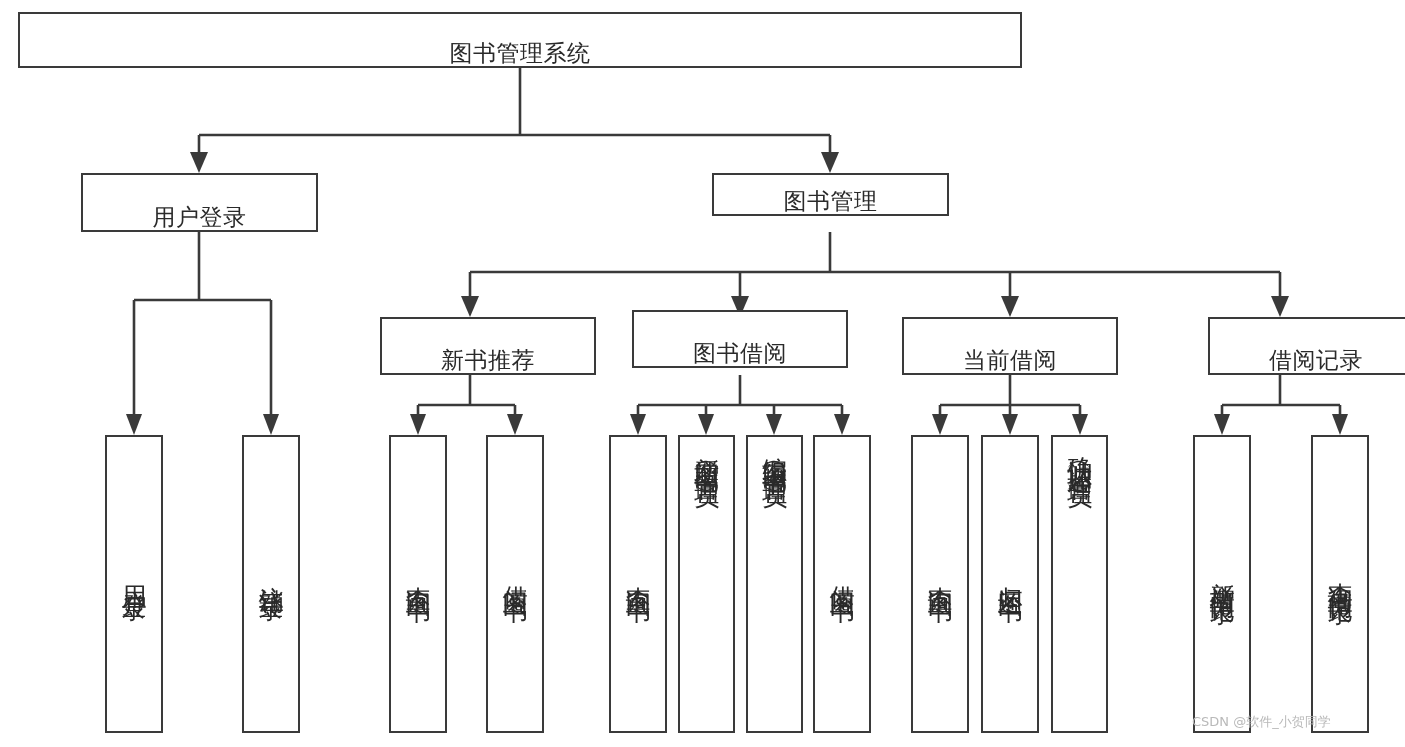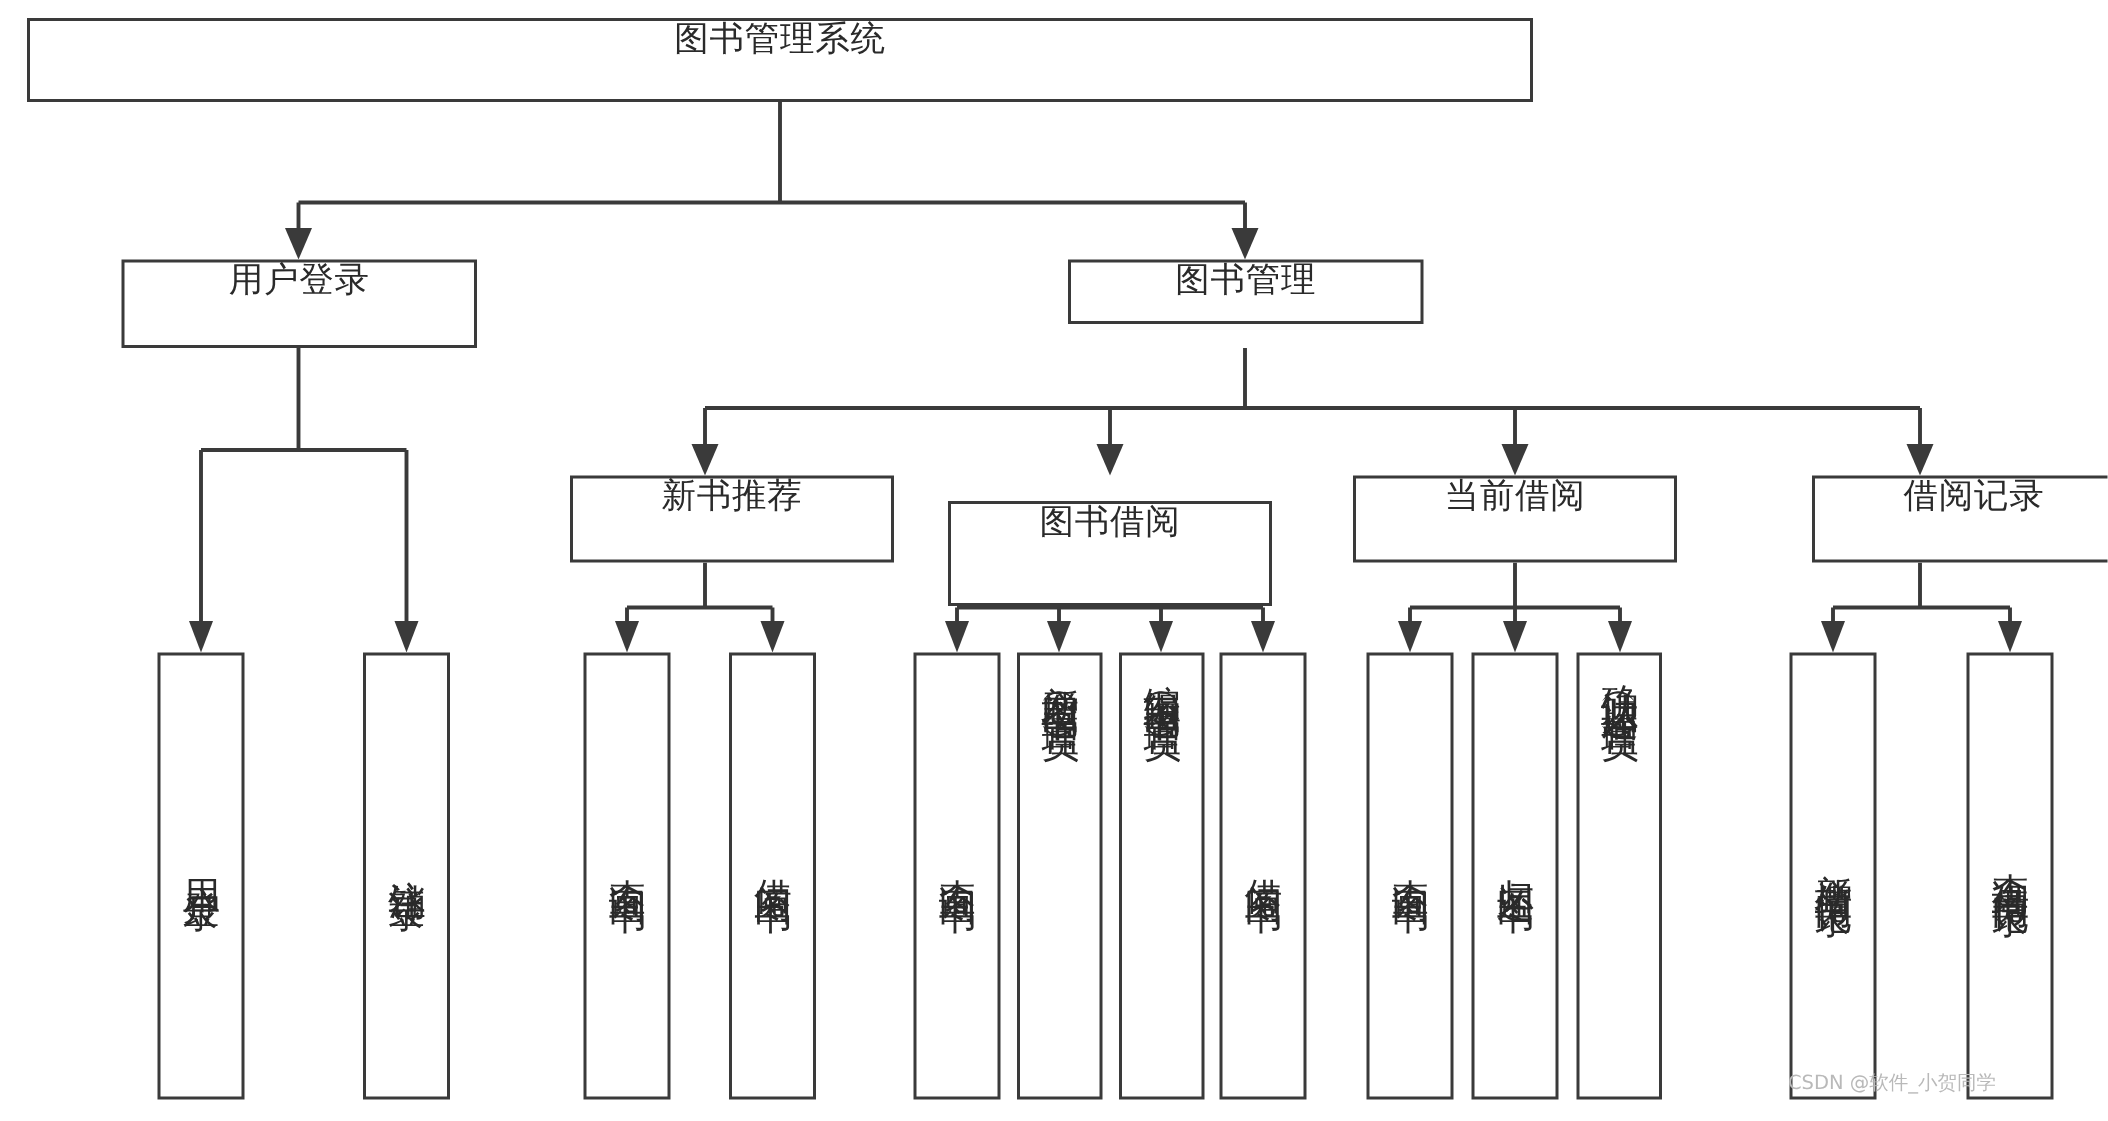--- a/index.html
+++ b/index.html
@@ -13,21 +13,21 @@
   }
   #diagram{
     position:absolute;left:0;top:0;width:1405px;height:747px;
   }
   .node{
     position:absolute;
     box-sizing:border-box;
     background:#ffffff;
     border:2.5px solid #3a3a3a;
     display:flex;
-    align-items:flex-start;
+    align-items:flex-end;
     justify-content:center;
     color:#2a2a2a;
     z-index:3;
   }
   .node .label{
     display:block;
     text-align:center;
     letter-spacing:0.5px;
     white-space:nowrap;
   }
@@ -147,21 +147,21 @@
   <div class="node h" style="left:81px;top:173px;width:237px;height:59px;">
     <span class="label">用户登录</span>
   </div>
   <div class="node h" style="left:712px;top:173px;width:237px;height:43px;">
     <span class="label">图书管理</span>
   </div>
 
   <div class="node h" style="left:380px;top:317px;width:216px;height:58px;">
     <span class="label">新书推荐</span>
   </div>
-  <div class="node h" style="left:632px;top:334px;width:216px;height:70px;">
+  <div class="node h" style="left:632px;top:310px;width:216px;height:58px;">
     <span class="label">图书借阅</span>
   </div>
   <div class="node h" style="left:902px;top:317px;width:216px;height:58px;">
     <span class="label">当前借阅</span>
   </div>
   <div class="node h" style="left:1208px;top:317px;width:216px;height:58px;">
     <span class="label">借阅记录</span>
   </div>
 
   <div class="node v mid" style="left:105px;top:435px;width:58px;height:298px;">

